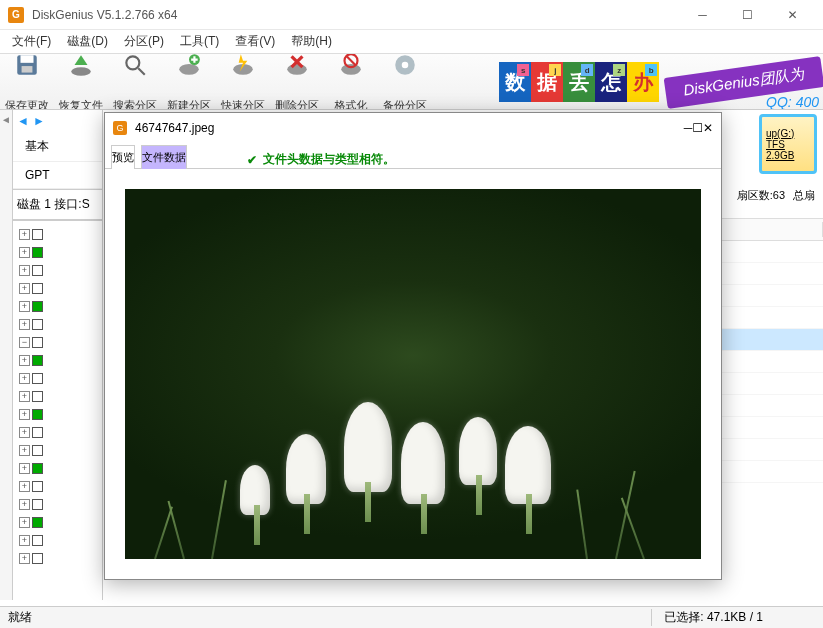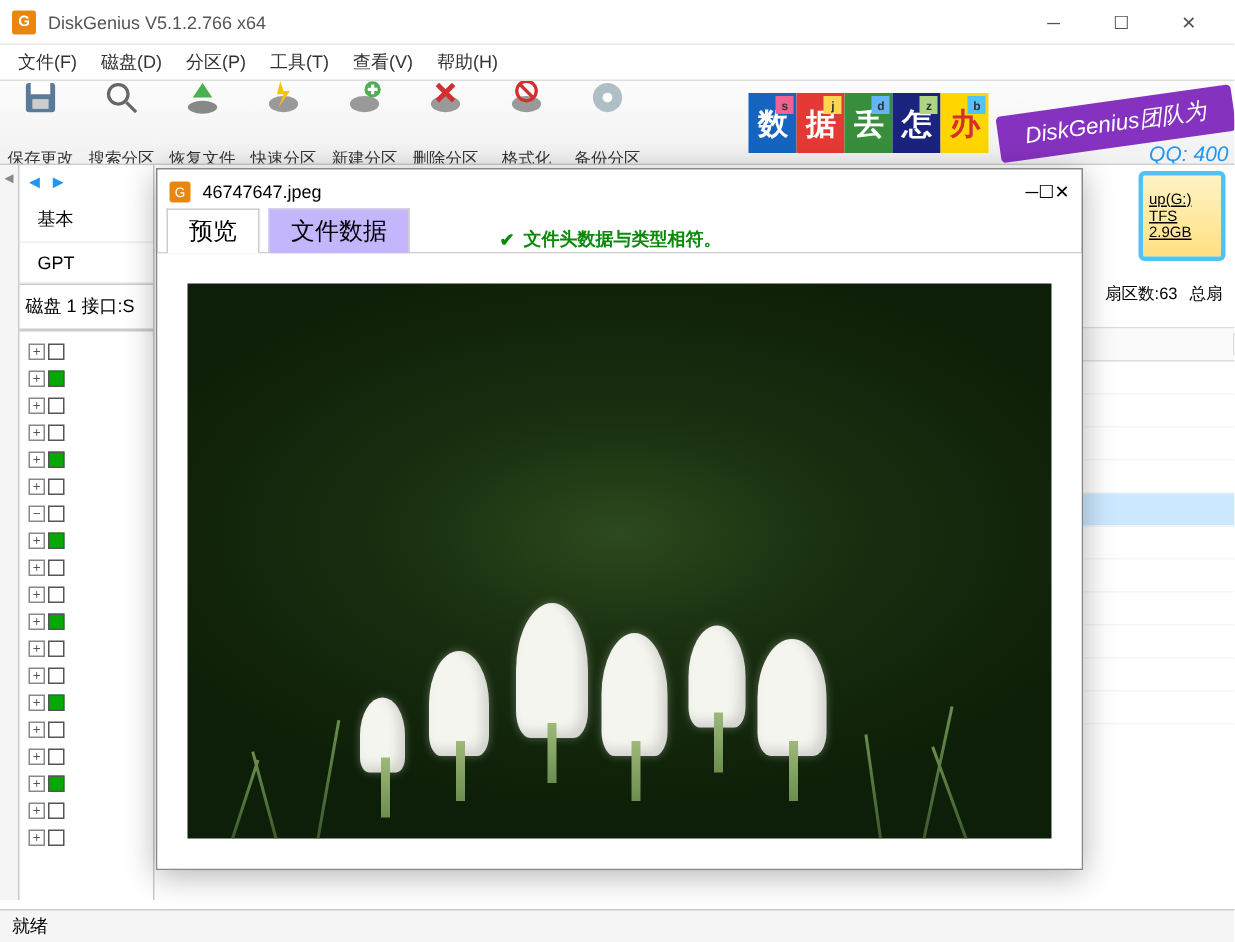--- a/index.html
+++ b/index.html
@@ -41,21 +41,21 @@
 .list-row { display: flex; height: 22px; align-items: center; border-bottom: 1px solid #f5f5f5; }
 .list-row > div { padding: 0 6px; font-size: 11px; }
 .list-row.sel { background: #cce8ff; }
 .statusbar { height: 22px; border-top: 1px solid #ccc; display: flex; align-items: center; padding: 0 8px; background: #f5f5f5; position: absolute; bottom: 0; left: 0; right: 0; }
 .statusbar .spacer { flex: 1; }
 .statusbar .cell { border-left: 1px solid #ccc; padding: 0 12px; }
 
 .preview-win { position: absolute; left: 104px; top: 112px; width: 618px; height: 468px; background: #fff; border: 1px solid #888; box-shadow: 0 4px 20px rgba(0,0,0,0.3); z-index: 100; display: flex; flex-direction: column; }
 .preview-win .pv-title { height: 30px; display: flex; align-items: center; padding: 0 8px; }
 .preview-win .pv-tabs { height: 26px; display: flex; border-bottom: 1px solid #ccc; align-items: flex-end; }
-.preview-win .pv-tab { padding: 4px 14px; border: 1px solid #ccc; border-bottom: none; background: #fff; margin-left: 6px; font-size: 16px; position: relative; top: 1px; }
+.preview-win .pv-tab { padding: 4px 0; border: 1px solid #ccc; border-bottom: none; background: #fff; margin-left: 6px; font-size: 11px; position: relative; top: 1px; }
 .preview-win .pv-tab.inactive { background: #c4b5fd; }
 .preview-win .pv-msg { flex: 0 0 auto; color: #0a8a0a; font-weight: bold; display: flex; align-items: center; gap: 6px; margin-left: 60px; }
 .preview-win .pv-body { flex: 1; position: relative; background: #fff; padding: 20px; display:flex; align-items:center; justify-content:center; }
 .pv-img { width: 100%; height: 100%; background: radial-gradient(ellipse 60% 50% at 50% 45%, #2d4a1e 0%, #1a3010 40%, #0d1f08 100%); position: relative; overflow: hidden; }
 .flower { position: absolute; bottom: 15%; background: #f5f5f0; border-radius: 50% 50% 20% 20%; box-shadow: inset -4px -4px 8px rgba(0,0,0,0.15), 0 0 6px rgba(255,255,255,0.3); }
 .flower::before { content:''; position:absolute; bottom:-30px; left:45%; width:6px; height:40px; background:linear-gradient(#9db87a,#6b8e4e); }
 .grass { position:absolute; bottom:0; width:2px; background:linear-gradient(#6b8e4e,#3d5a2e); transform-origin: bottom; }
 </style>
 </head>
 <body>
@@ -85,53 +85,53 @@
             <rect x="3" y="3" width="18" height="18" rx="2" fill="#5a7a9a"></rect>
             <rect x="6" y="3" width="12" height="7" fill="#fff"></rect>
             <rect x="7" y="13" width="10" height="6" fill="#ccc"></rect>
           </svg>
         </div>
         <div class="label">保存更改</div>
       </div>
       <div class="tool-btn">
         <div class="icon">
           <svg width="26" height="26" viewBox="0 0 24 24">
+            <ellipse cx="12" cy="18" rx="9" ry="4" fill="#888"></ellipse>
+            <path d="M12 3 L18 12 L6 12 Z" fill="#4caf50"></path>
+          </svg>
+        </div>
+        <div class="label">恢复文件</div>
+      </div>
+      <div class="tool-btn">
+        <div class="icon">
+          <svg width="26" height="26" viewBox="0 0 24 24">
             <circle cx="10" cy="10" r="6" fill="none" stroke="#666" stroke-width="2"></circle>
             <line x1="15" y1="15" x2="21" y2="21" stroke="#666" stroke-width="2"></line>
           </svg>
         </div>
         <div class="label">搜索分区</div>
-      </div>
-      <div class="tool-btn">
-        <div class="icon">
-          <svg width="26" height="26" viewBox="0 0 24 24">
-            <ellipse cx="12" cy="18" rx="9" ry="4" fill="#888"></ellipse>
-            <path d="M12 3 L18 12 L6 12 Z" fill="#4caf50"></path>
-          </svg>
-        </div>
-        <div class="label">恢复文件</div>
-      </div>
-      <div class="tool-btn">
-        <div class="icon">
-          <svg width="26" height="26" viewBox="0 0 24 24">
-            <ellipse cx="12" cy="16" rx="9" ry="5" fill="#999"></ellipse>
-            <path d="M10 2 L8 10 L12 10 L9 18 L16 8 L12 8 Z" fill="#ffc107"></path>
-          </svg>
-        </div>
-        <div class="label">快速分区</div>
       </div>
       <div class="tool-btn">
         <div class="icon">
           <svg width="26" height="26" viewBox="0 0 24 24">
             <ellipse cx="12" cy="16" rx="9" ry="5" fill="#999"></ellipse>
             <circle cx="17" cy="7" r="5" fill="#4caf50"></circle>
             <path d="M17 4 L17 10 M14 7 L20 7" stroke="#fff" stroke-width="2"></path>
           </svg>
         </div>
         <div class="label">新建分区</div>
+      </div>
+      <div class="tool-btn">
+        <div class="icon">
+          <svg width="26" height="26" viewBox="0 0 24 24">
+            <ellipse cx="12" cy="16" rx="9" ry="5" fill="#999"></ellipse>
+            <path d="M10 2 L8 10 L12 10 L9 18 L16 8 L12 8 Z" fill="#ffc107"></path>
+          </svg>
+        </div>
+        <div class="label">快速分区</div>
       </div>
       <div class="tool-btn">
         <div class="icon">
           <svg width="26" height="26" viewBox="0 0 24 24">
             <ellipse cx="12" cy="16" rx="9" ry="5" fill="#999"></ellipse>
             <path d="M7 4 L17 14 M17 4 L7 14" stroke="#d32f2f" stroke-width="3"></path>
           </svg>
         </div>
         <div class="label">删除分区</div>
       </div>
@@ -337,20 +337,21 @@
             <div style="flex:1;padding-left:12px;">2019-04-08</div>
           </div>
         </div>
     </div>
   </div>
 </div>
 
 <div class="statusbar">
   <span>就绪</span>
   <span class="spacer"></span>
+  <span class="cell">已选择: 47.1KB / 1</span>
   <span class="cell" style="width:40px;"></span>
 </div>
 
 <div class="preview-win">
   <div class="pv-title">
     <div class="logo" style="width:14px;height:14px;background:#e8860e;border-radius:2px;margin-right:8px;display:flex;align-items:center;justify-content:center;color:#fff;font-size:9px;">G</div>
     <span style="flex:1;">46747647.jpeg</span>
     <div class="winbtn">─</div>
     <div class="winbtn">☐</div>
     <div class="winbtn">✕</div>

